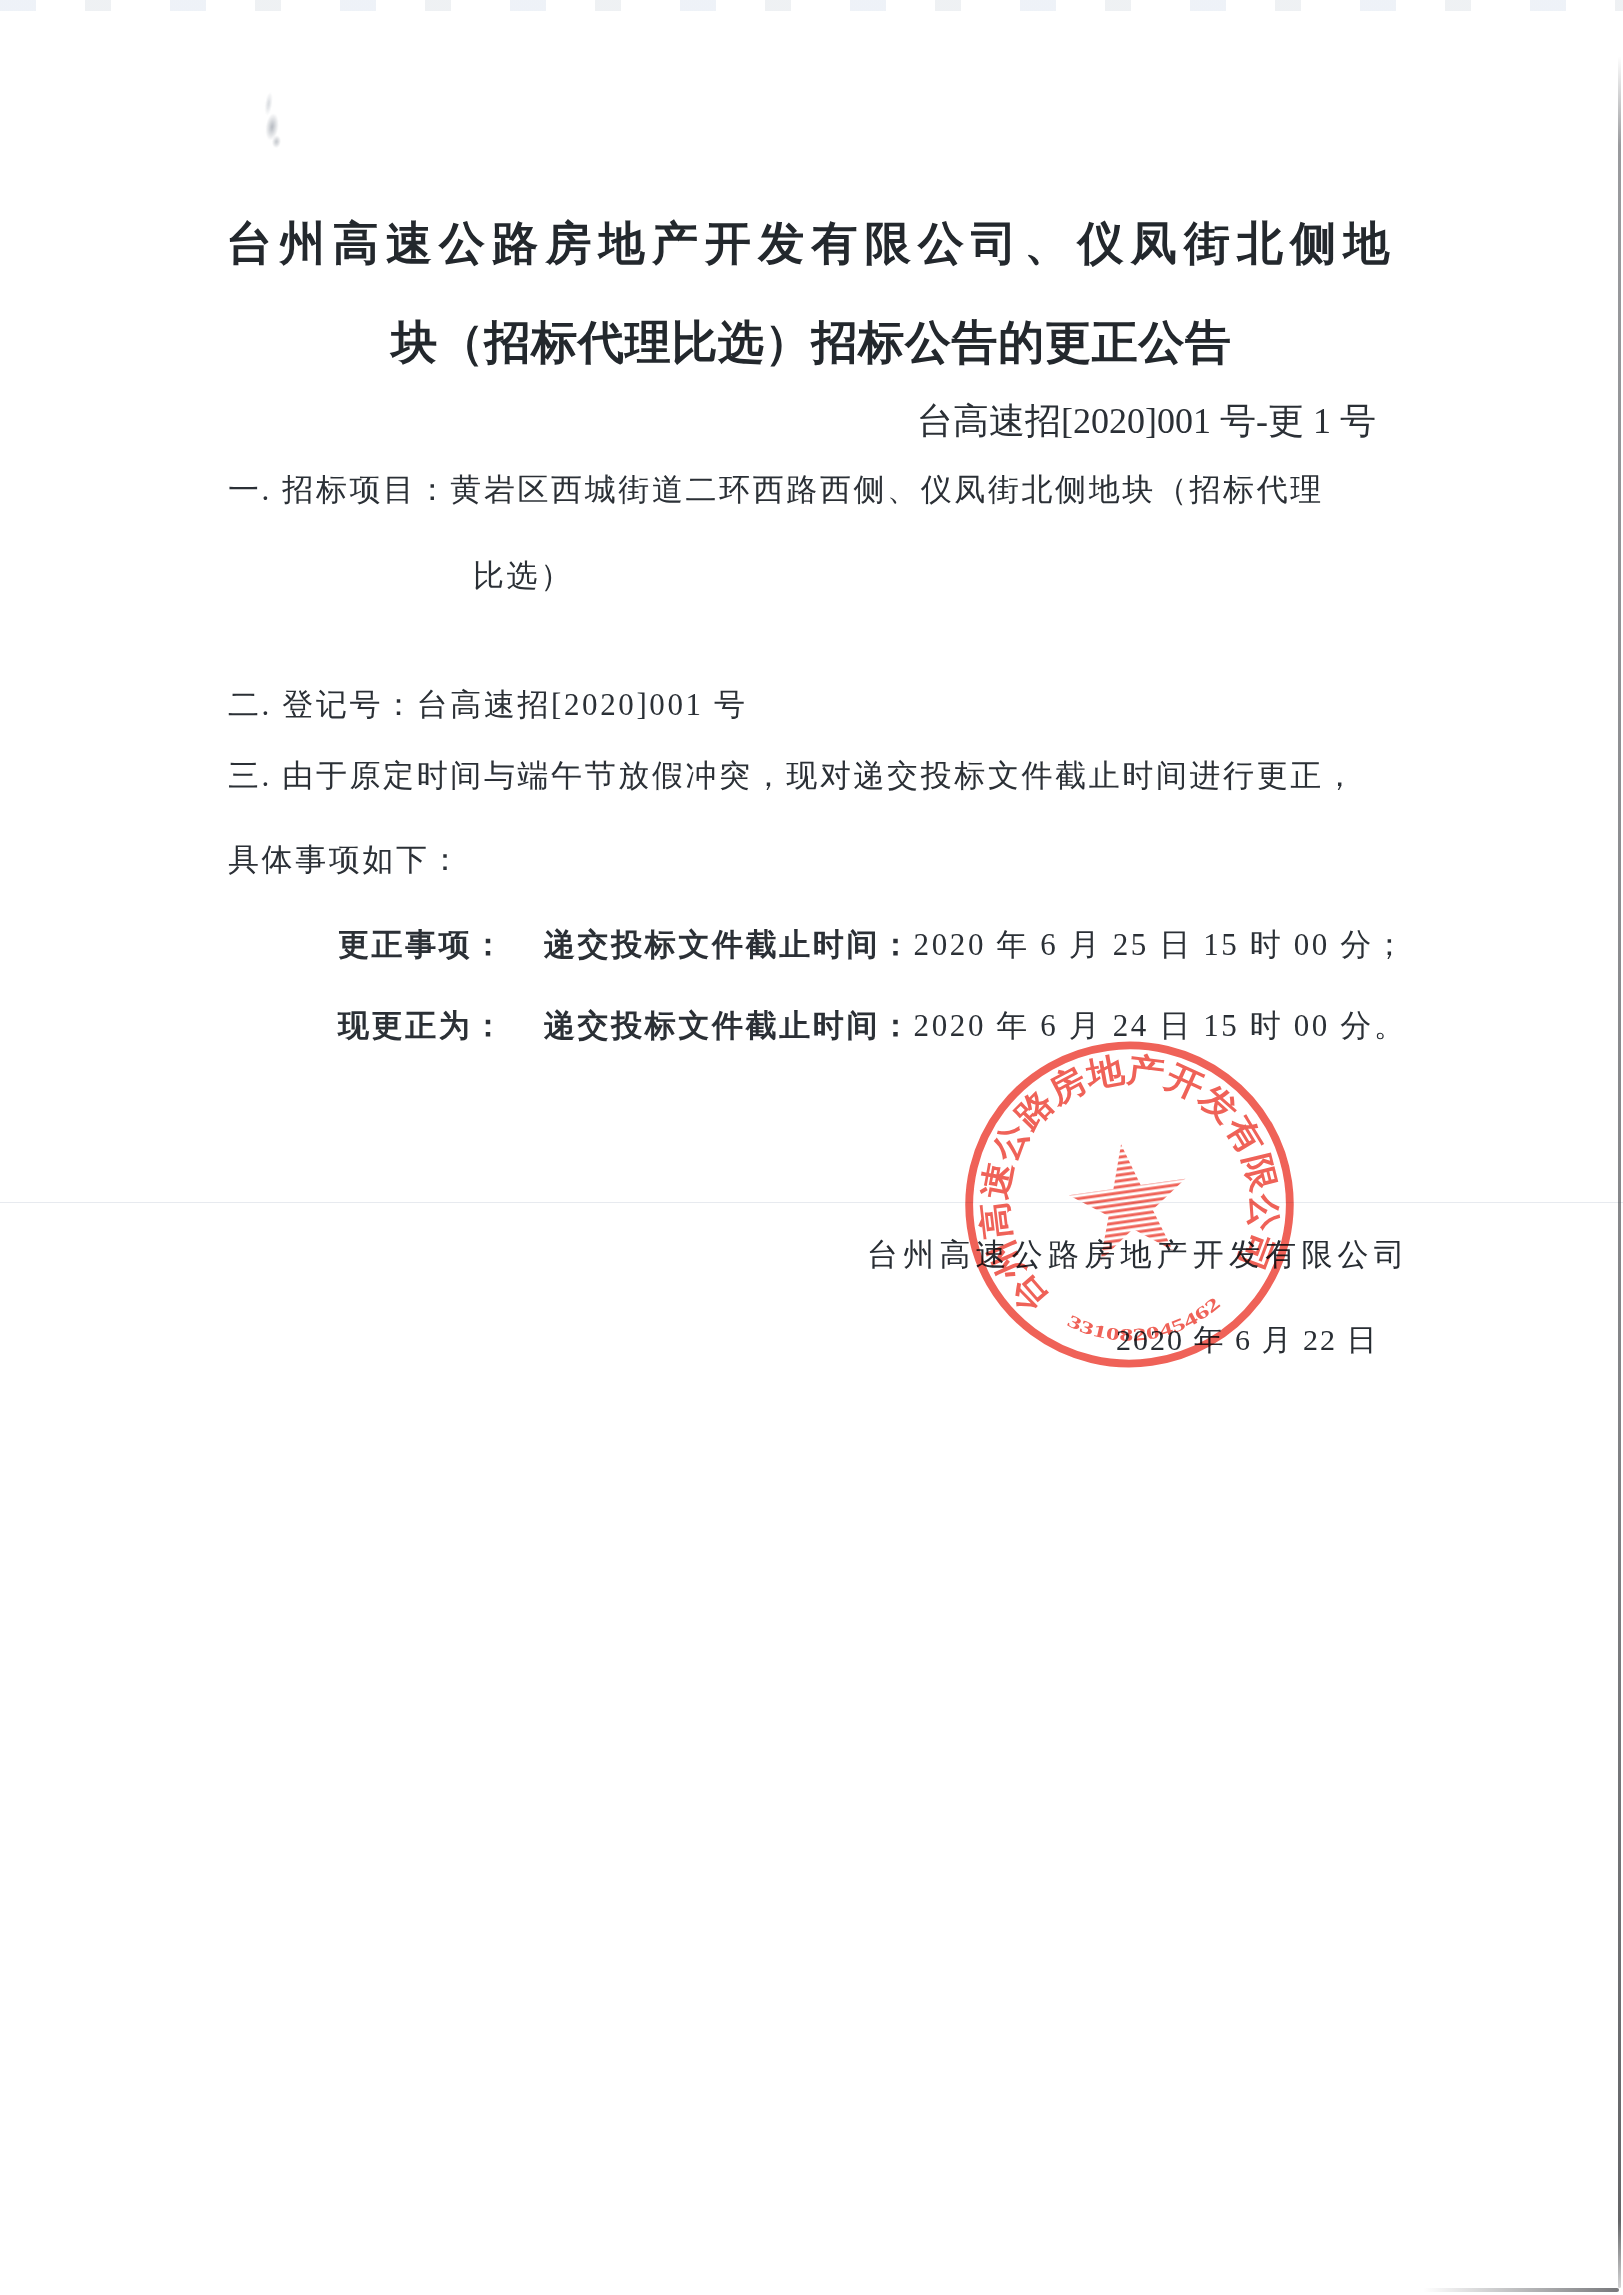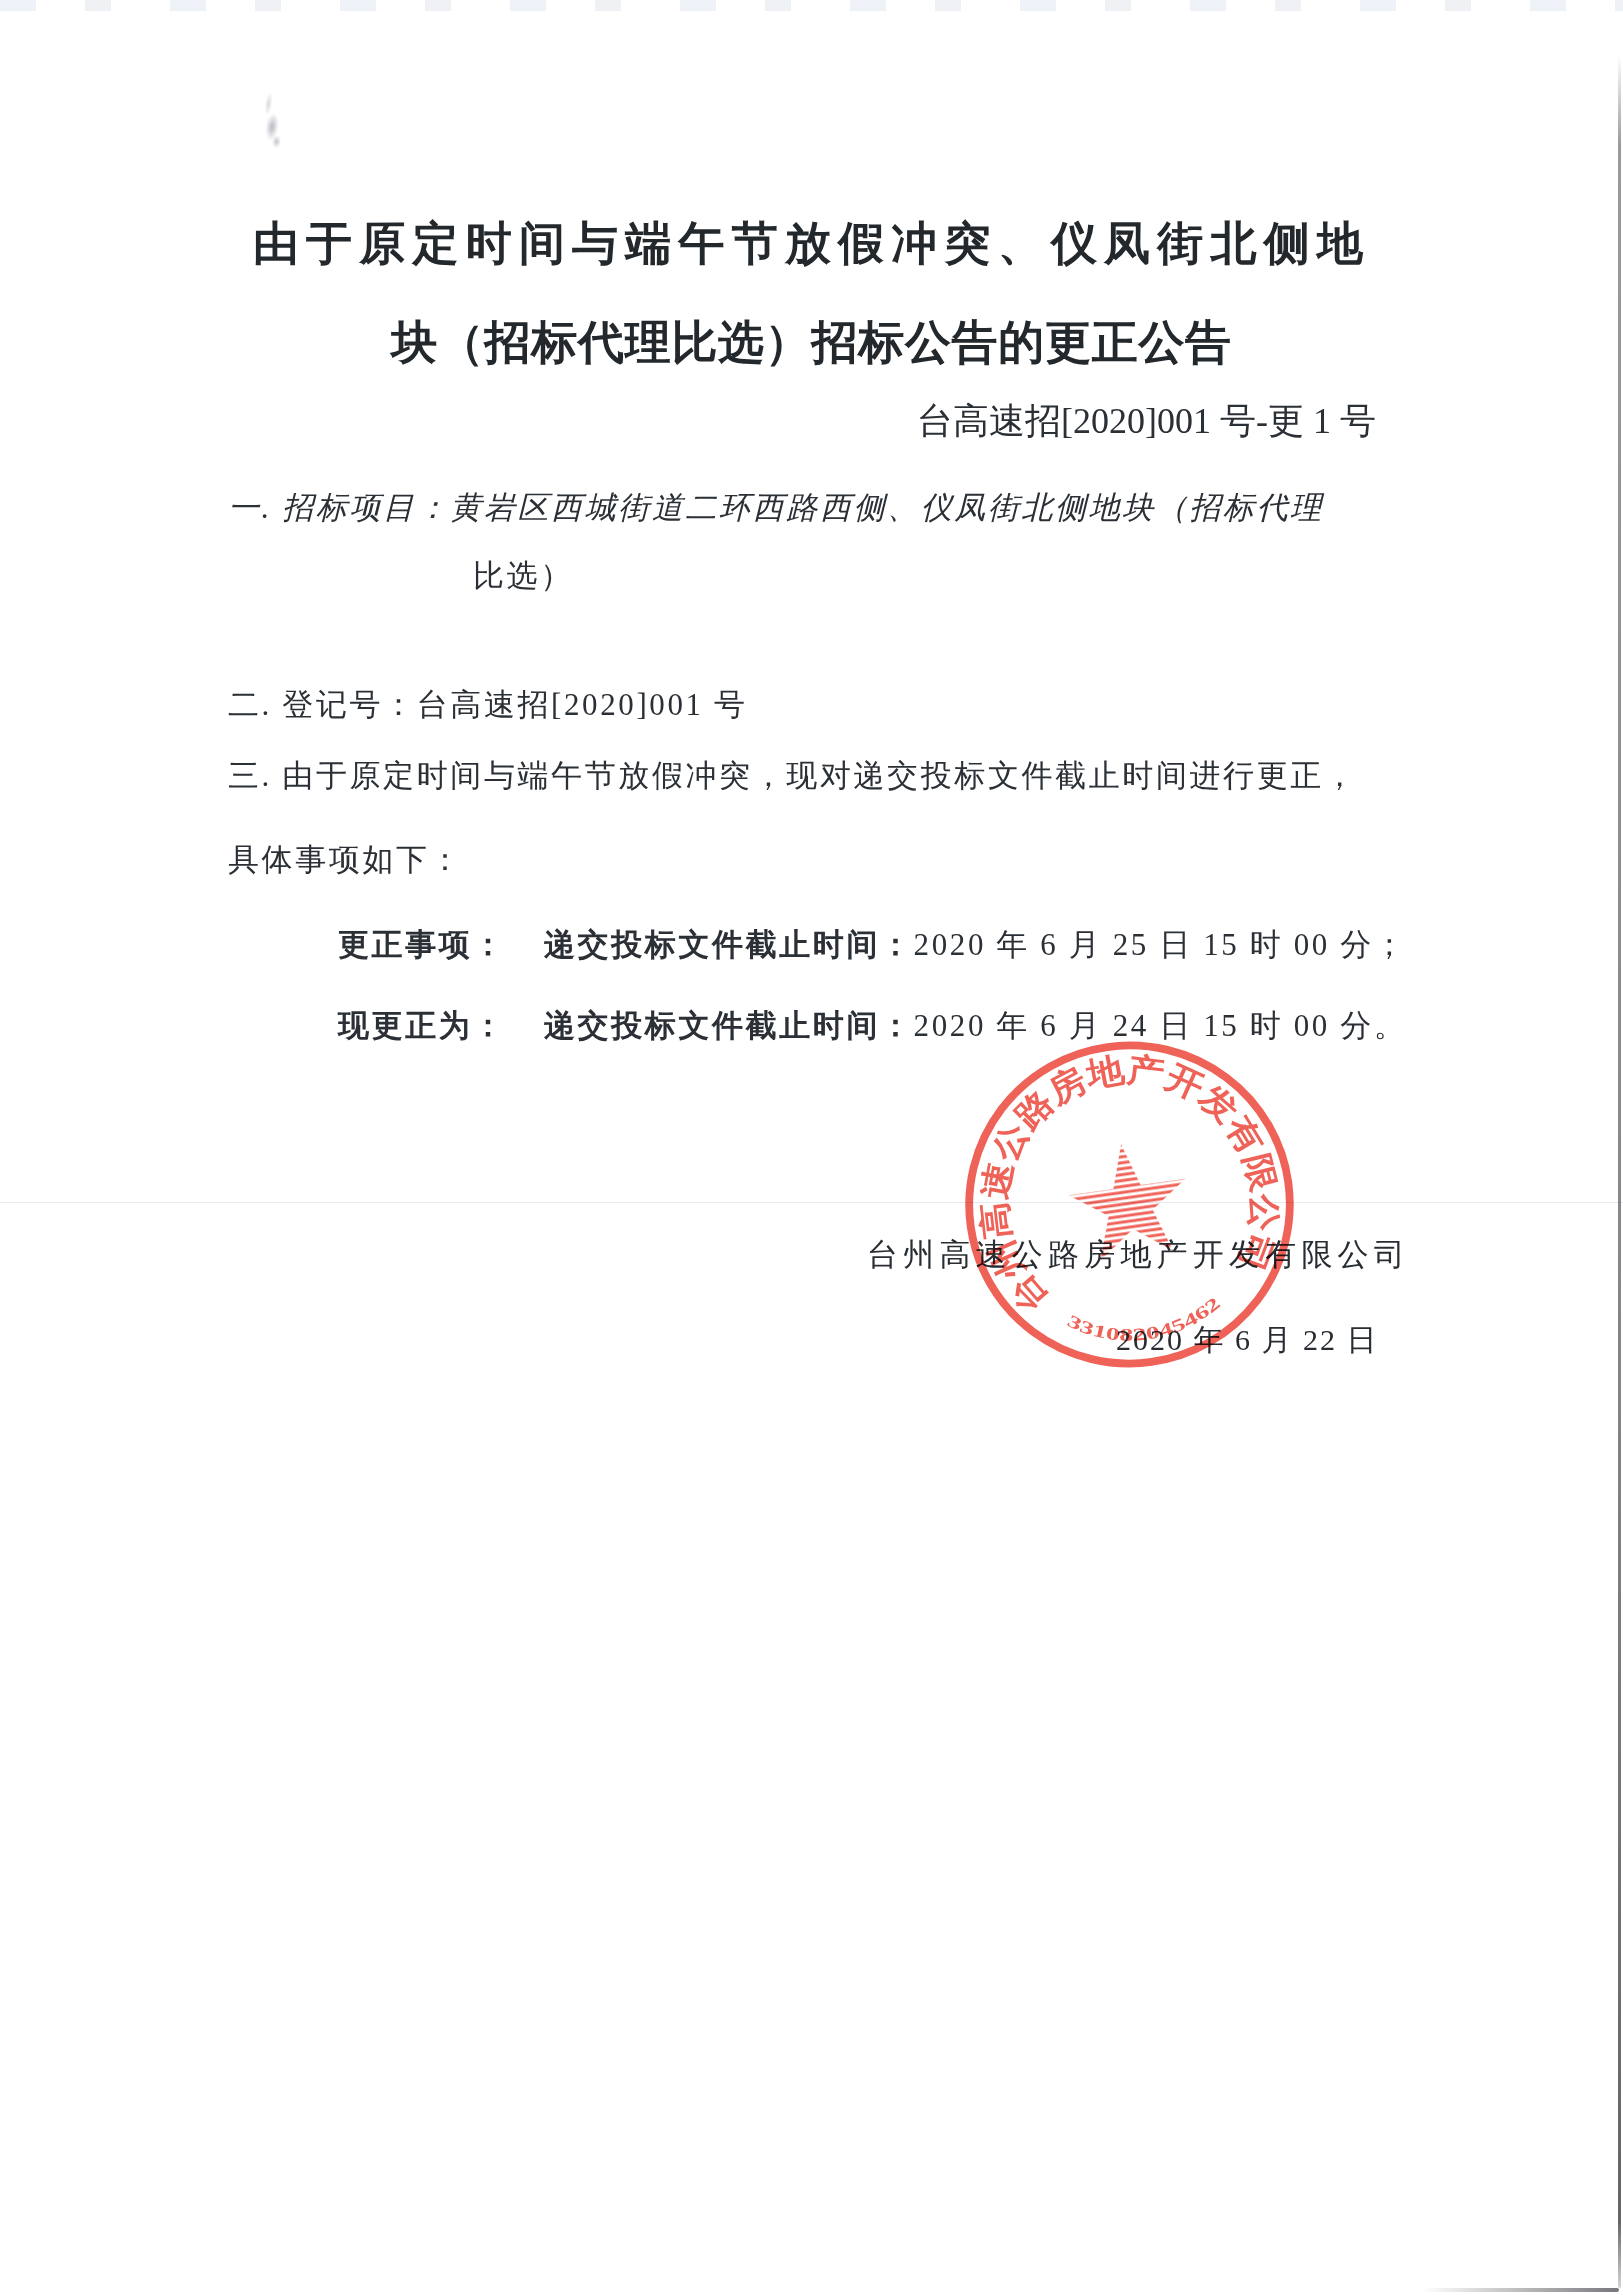--- a/index.html
+++ b/index.html
@@ -80,27 +80,27 @@
 
 <div class="page">
 
   <div class="top-noise"></div>
   <div class="pencil-smudge"></div>
   <div class="scanline-h"></div>
   <div class="edge-right"></div>
   <div class="edge-bottom"></div>
 
   <div class="title">
-    <span class="t1">由于原定时间与端午节放假冲突、仪凤街北侧地</span>
+    <span class="t1">台州高速公路房地产开发有限公司、仪凤街北侧地</span>
     <span class="t2">块（招标代理比选）招标公告的更正公告</span>
   </div>
 
   <div class="docnum">台高速招[2020]001 号-更 1 号</div>
 
-  <p class="line" style="left:228px;top:456px;font-style:italic;">一. 招标项目：黄岩区西城街道二环西路西侧、仪凤街北侧地块（招标代理</p>
+  <p class="line" style="left:228px;top:438px;">一. 招标项目：黄岩区西城街道二环西路西侧、仪凤街北侧地块（招标代理</p>
   <p class="line" style="left:473px;top:524px;">比选）</p>
   <p class="line" style="left:228px;top:653px;">二. 登记号：台高速招[2020]001 号</p>
   <p class="line" style="left:228px;top:724px;">三. 由于原定时间与端午节放假冲突，现对递交投标文件截止时间进行更正，</p>
   <p class="line" style="left:228px;top:808px;">具体事项如下：</p>
 
   <p class="line" style="left:300px;top:893px;">
     <span class="b">更正事项：</span><span class="b">递交投标文件截止时间：</span><span>2020 年 6 月 25 日 15 时 00 分；</span>
   </p>
   <p class="line" style="left:300px;top:974px;font-family:Liberation Serif, serif;">
     <span class="b">现更正为：</span><span class="b">递交投标文件截止时间：</span><span>2020 年 6 月 24 日 15 时 00 分。</span>

